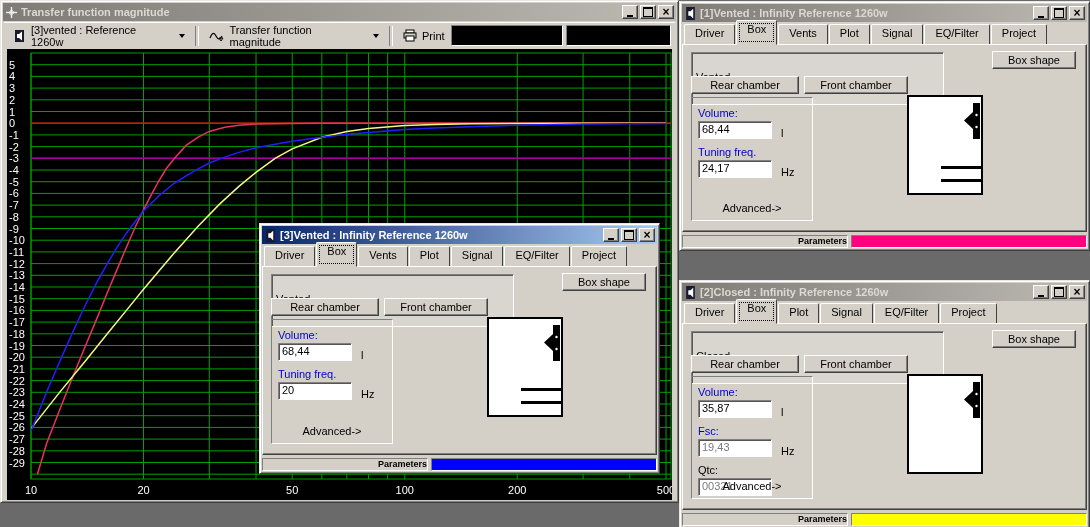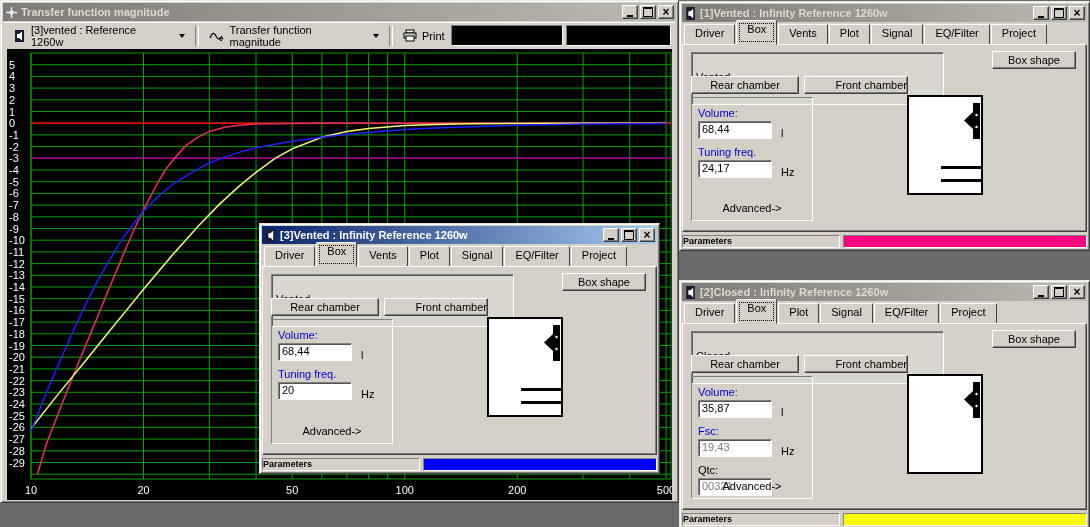--- a/index.html
+++ b/index.html
@@ -34,36 +34,36 @@
   .tab.selected{height:21px;margin-top:-2px;position:relative;z-index:3;outline:1px dotted #000;outline-offset:-4px;font-weight:normal;}
   .page{position:absolute;top:42px;left:2px;right:2px;bottom:18px;background:#d4d0c8;
         border:1px solid;border-color:#fff #404040 #404040 #fff;box-shadow:inset -1px -1px 0 #808080;}
   .type-field{position:absolute;left:8px;top:7px;height:15px;width:calc(100% - 160px);background:#d9d6cf;
               border:1px solid;border-color:#808080 #fff #fff #808080;box-shadow:inset 1px 1px 0 #5a5a5a;
               font-size:11px;padding:18px 4px;color:#000;}
   .btn{background:#d4d0c8;border:1px solid;border-color:#fff #404040 #404040 #fff;box-shadow:inset -1px -1px 0 #808080;
        font-size:11px;text-align:center;color:#000;padding:0;}
   .box-shape{position:absolute;right:10px;top:6px;width:84px;height:18px;}
   .rear{position:absolute;left:8px;top:31px;width:108px;height:18px;}
-  .front{position:absolute;left:121px;top:31px;width:104px;height:18px;text-align:right;}
+  .front{position:absolute;left:121px;top:31px;width:104px;height:18px;}
   .group{position:absolute;left:8px;top:52px;width:108px;bottom:10px;
          border:1px solid;border-color:#808080 #fff #fff #808080;padding:2px 6px;}
   .f-label{font-size:11px;margin-top:7px;color:#000;}
   .f-label.blue{color:#0000cc;}
   .f-row{display:flex;align-items:flex-end;margin-top:2px;}
   .edit{width:66px;height:14px;background:#fff;border:1px solid;border-color:#808080 #fff #fff #808080;
         box-shadow:inset 1px 1px 0 #555;font-size:11px;padding:1px 3px;color:#000;}
   .edit.disabled{color:#7b7b7b;}
   .unit{font-size:11px;margin-left:9px;color:#000;}
   .advanced{position:absolute;bottom:6px;left:0;right:0;text-align:center;font-size:11px;color:#000;}
   .box-img{position:absolute;left:224px;top:50px;width:72px;height:96px;background:#fff;border:2px solid #000;}
   .vent{position:absolute;right:0;height:3px;width:55%;background:#000;}
   .params{position:absolute;left:2px;right:2px;bottom:2px;height:13px;display:flex;gap:3px;}
   .p-label{width:156px;border:1px solid;border-color:#808080 #fff #fff #808080;
-           font-size:9px;font-weight:bold;text-align:left;line-height:11px;color:#000;}
+           font-size:9px;font-weight:bold;text-align:right;line-height:11px;color:#000;padding-left:8px;}
   .p-fill{flex:1;border:1px solid;border-color:#808080 #fff #fff #808080;}
   svg text{font-family:"Liberation Sans",sans-serif;}
 </style>
 </head>
 <body>
 
 <div class="desktop">
 
   <div class="win" style="left:0;top:0;width:677px;height:501px;z-index:1;">
     <div class="titlebar inactive">

